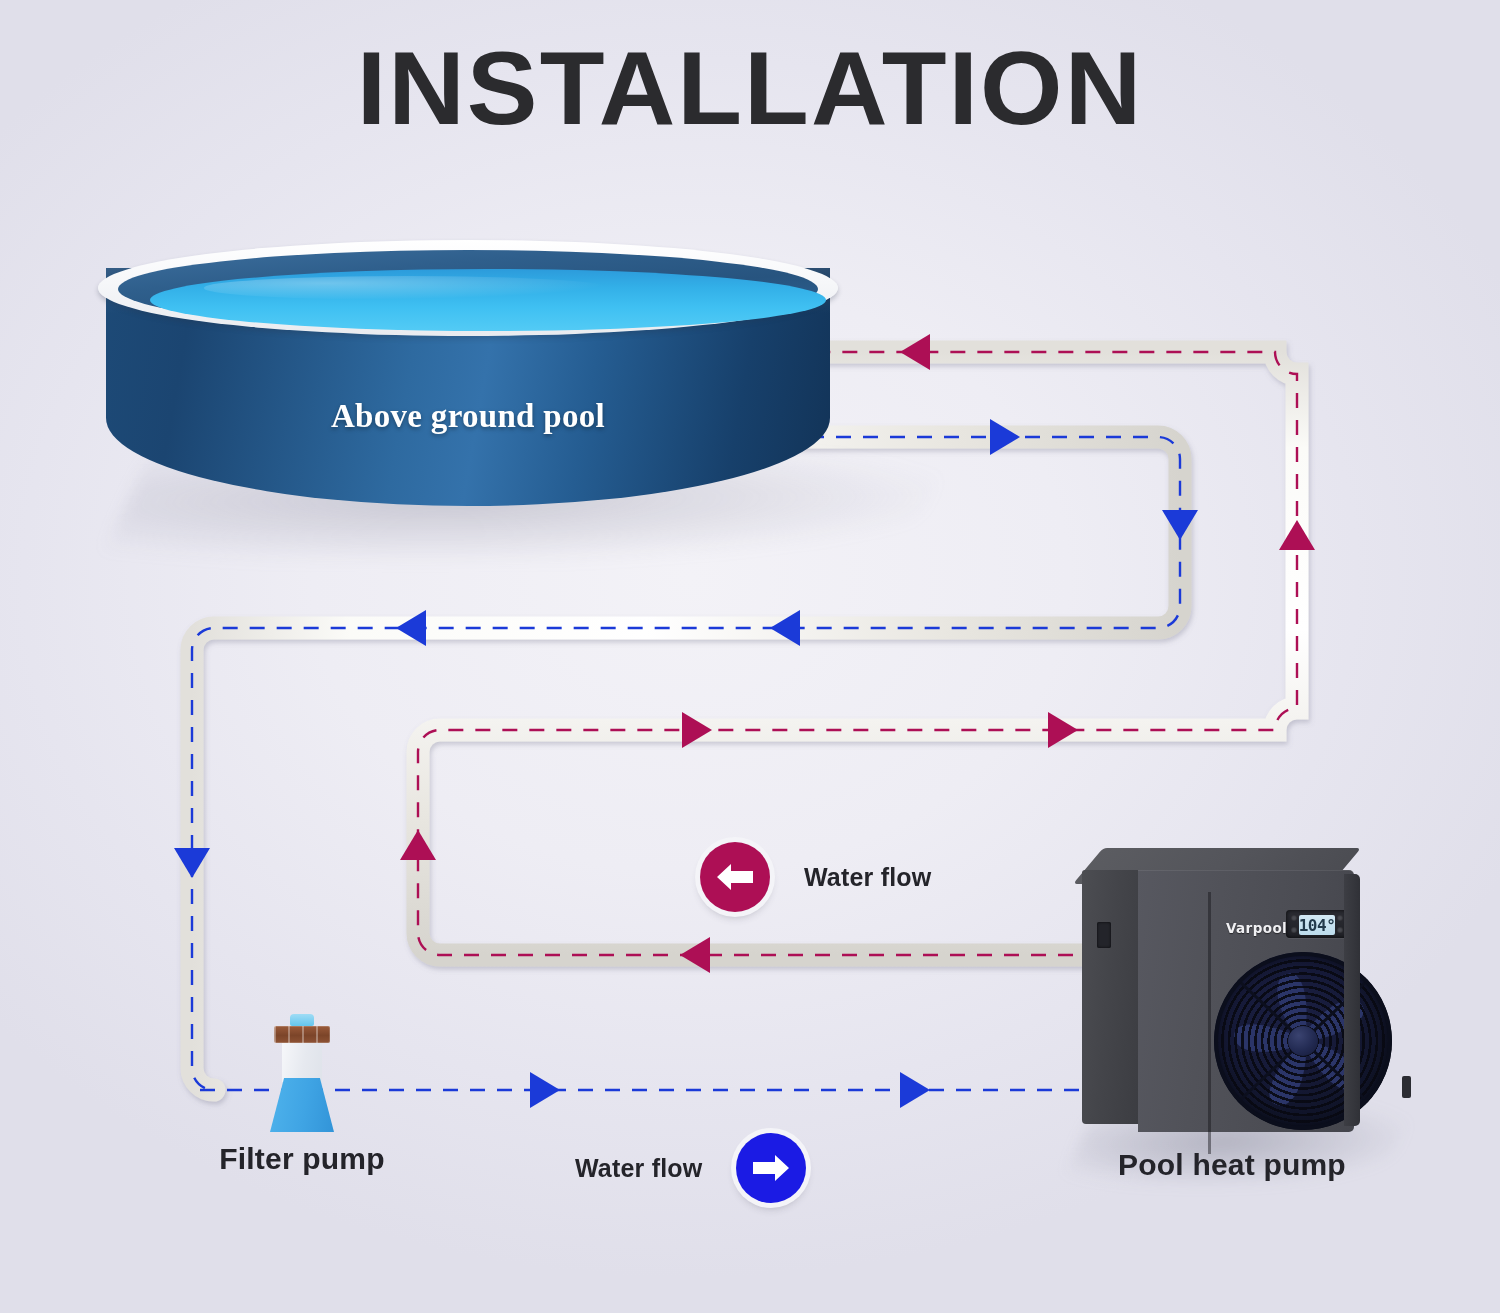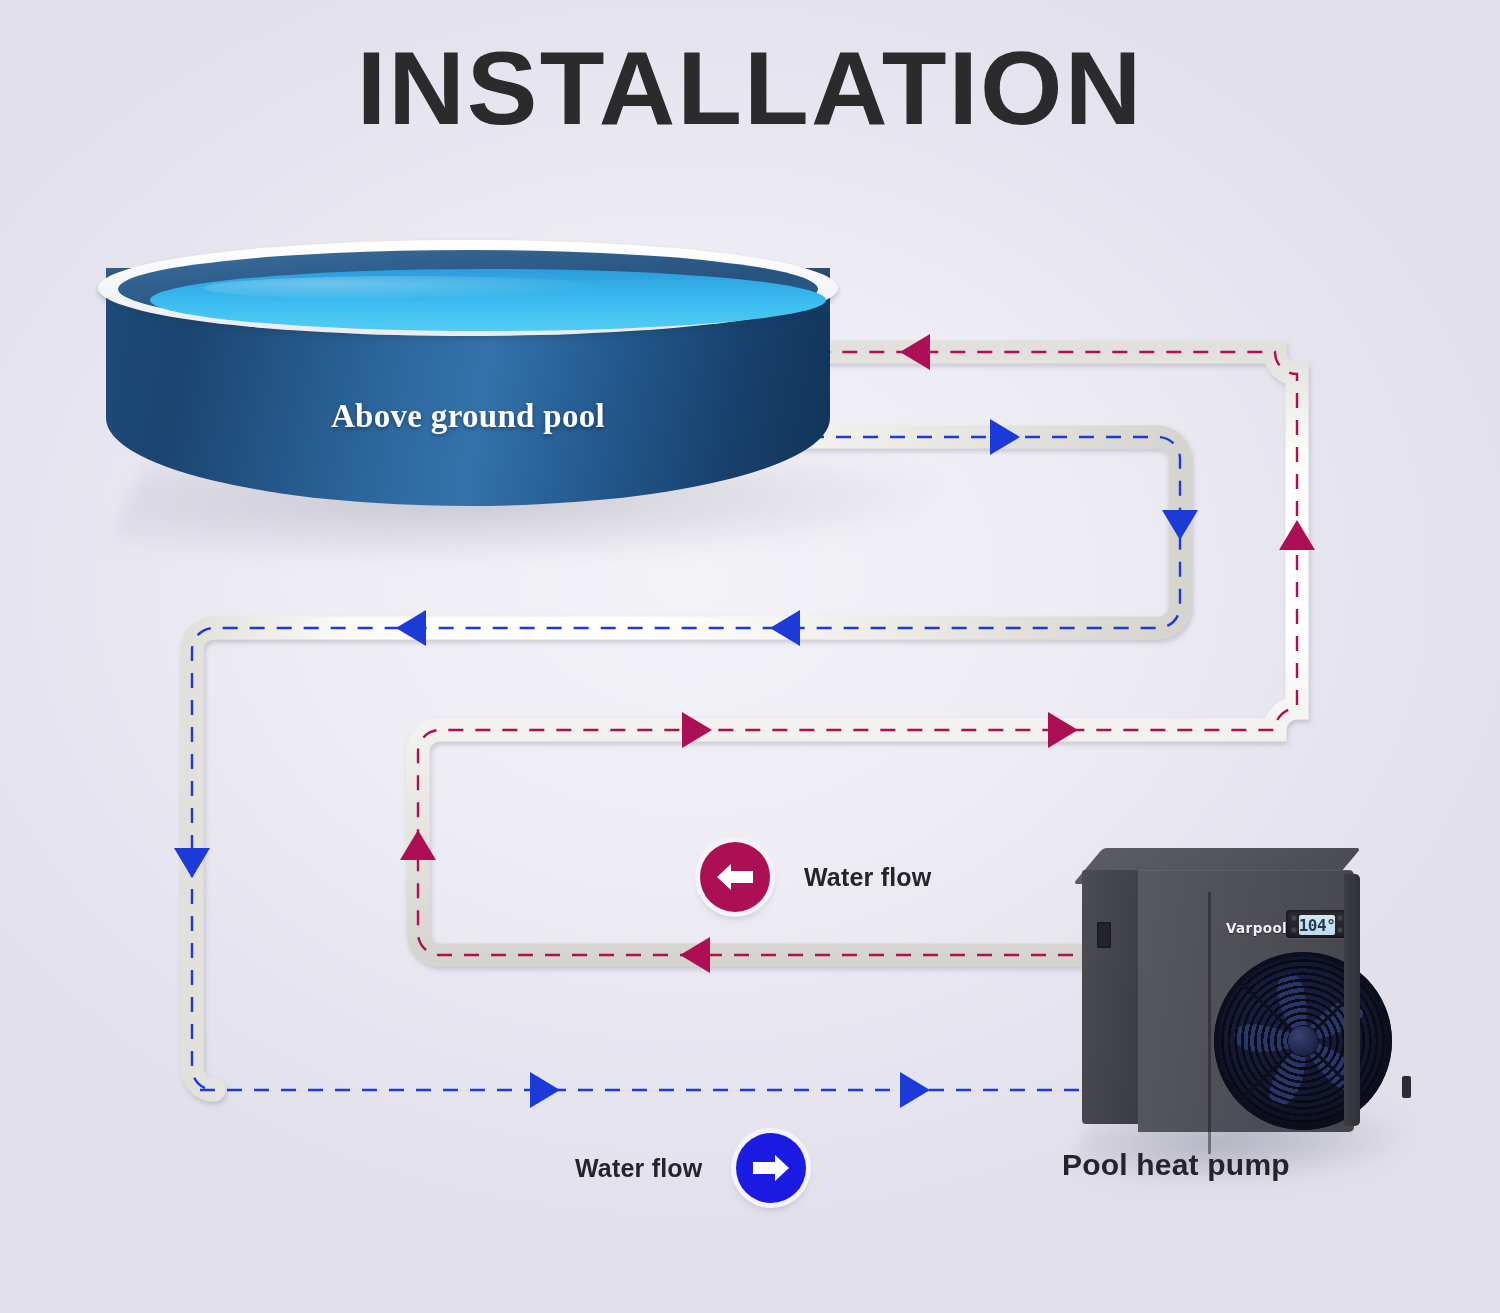--- a/index.html
+++ b/index.html
@@ -188,21 +188,21 @@
   .fp-base{
     position:absolute;left:8px;top:64px;width:64px;height:54px;
     background:linear-gradient(100deg,#4fb3ec,#3fa4e4 55%,#3294d8);
     clip-path:polygon(22% 0%, 78% 0%, 100% 100%, 0% 100%);
   }
   .fp-label{
     position:absolute;left:-95px;top:128px;width:270px;text-align:center;
     font-size:30px;font-weight:bold;color:#24242a;letter-spacing:.2px;
   }
   .hp-label{
-    position:absolute;left:-20px;top:300px;width:340px;
+    position:absolute;left:-20px;top:300px;width:340px;text-align:center;
     font-size:30px;font-weight:bold;color:#24242a;letter-spacing:.2px;
   }
 
   
   .badge-row{position:absolute;display:flex;align-items:center;z-index:8;}
   .badge{
     width:70px;height:70px;border-radius:50%;
     display:flex;align-items:center;justify-content:center;
     box-shadow:0 0 0 5px #f4f4f8, 0 5px 9px rgba(60,60,80,.30);
     flex:0 0 auto;
@@ -309,20 +309,27 @@
           <line x1="154" y1="150" x2="89" y2="89"></line>
         </g>
         <circle cx="89" cy="89" r="87" fill="none" stroke="#0b0e1c" stroke-width="4"></circle>
       </svg>
       <div class="hp-hub"></div>
     </div>
     <div class="hp-right-edge"></div>
     <div class="hp-label">Pool heat pump</div>
   </div>
 
+  <div id="filterpump">
+    <div class="fp-cap"></div>
+    <div class="fp-body"></div>
+    <div class="fp-band"></div>
+    <div class="fp-base"></div>
+    <div class="fp-label">Filter pump</div>
+  </div>
 
   <svg class="layer" id="arrows-layer" viewBox="0 0 1500 1313">
 
     <g fill="#ad0f55">
 
       <polygon points="680,955 710,937 710,973"></polygon>
 
       <polygon points="418,830 400,860 436,860"></polygon>
 
       <polygon points="712,730 682,712 682,748"></polygon>

